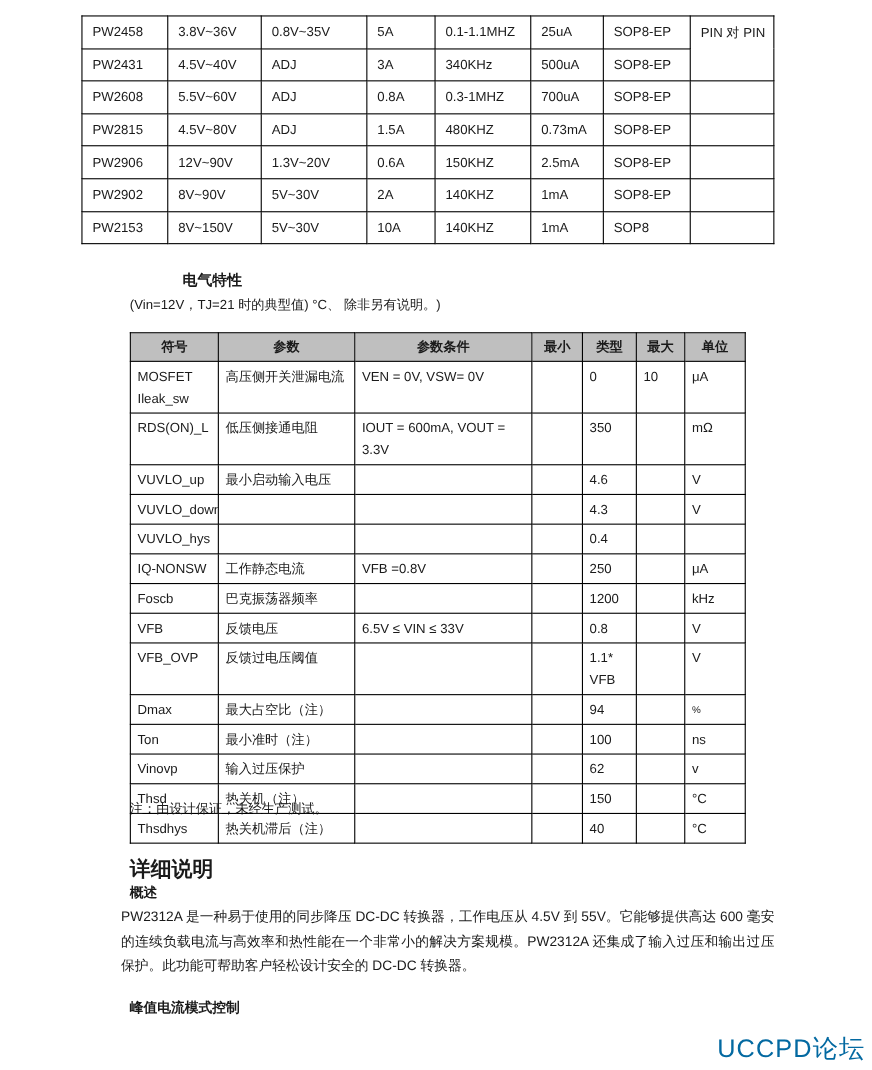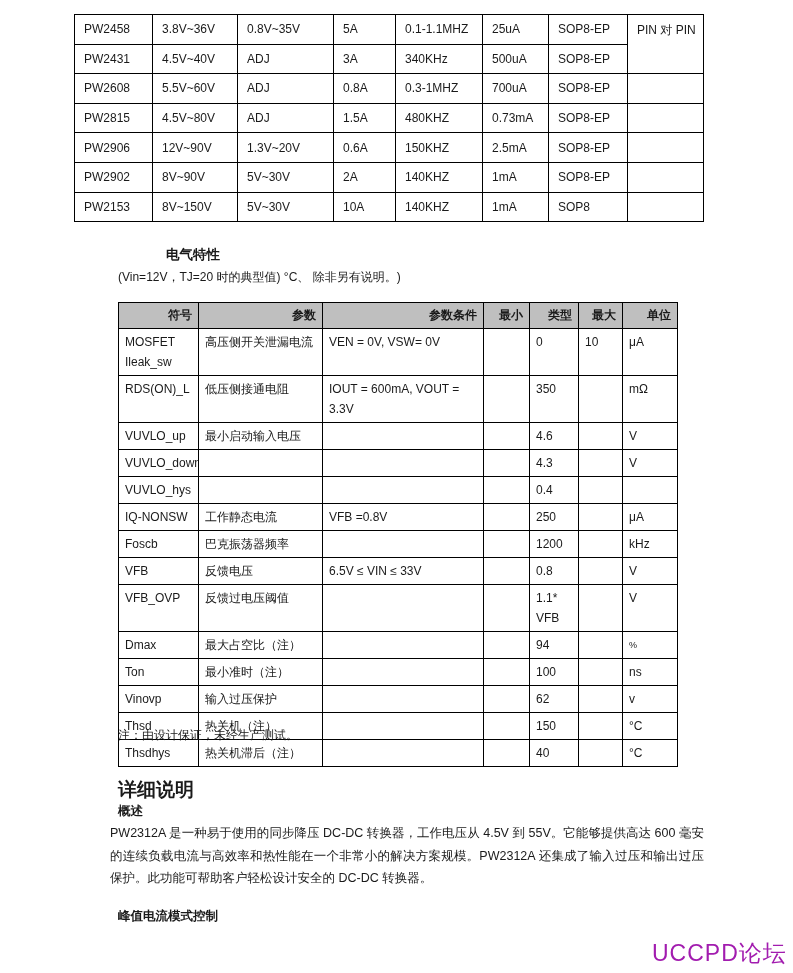--- a/index.html
+++ b/index.html
@@ -12,31 +12,31 @@
 
   
   .top-table{position:absolute;left:74px;top:3px;width:629px;}
   .top-table td{height:28.6px;vertical-align:middle;padding:0 9px;white-space:nowrap;}
   .top-table td.vtop{vertical-align:top;padding-top:7px;}
 
   
   .sec-title{position:absolute;left:118px;top:246px;font-size:13.5px;font-weight:bold;margin-left:48px;}
   .sec-sub{position:absolute;left:118px;top:269px;font-size:12px;}
   .elec-table{position:absolute;left:118px;top:291px;width:559px;}
-  .elec-table th{background:#bfbfbf;text-align:right;font-weight:bold;padding:2px 6px;height:21px;vertical-align:middle;}
+  .elec-table th{background:#bfbfbf;text-align:center;font-weight:bold;padding:2px 6px;height:21px;vertical-align:middle;}
   .elec-table td{vertical-align:top;padding:3px 6px;white-space:pre-line;line-height:20px;}
   .table-note{position:absolute;left:118px;top:727px;font-size:12px;text-align:center;}
 
   
   .detail-title{position:absolute;left:118px;top:777px;font-size:19px;font-weight:bold;}
   .overview-title{position:absolute;left:118px;top:803px;font-size:12.5px;font-weight:bold;}
   .overview-para{position:absolute;left:110px;top:822px;width:594px;font-size:12.5px;line-height:22.5px;text-align:justify;}
   .peak-title{position:absolute;left:118px;top:908px;font-size:12.5px;font-weight:bold;}
 
-  .watermark{position:absolute;left:652px;top:938px;font-size:23px;color:#a21caf;letter-spacing:1px;}
+  .watermark{position:absolute;left:652px;top:938px;font-size:23px;color:#0369a1;letter-spacing:1px;}
 </style>
 </head>
 <body>
 
 <table class="top-table">
   <colgroup>
     <col style="width:78px">
       <col style="width:85px">
       <col style="width:96px">
       <col style="width:62px">
@@ -112,21 +112,21 @@
     <td>10A</td>
     <td>140KHZ</td>
     <td>1mA</td>
     <td>SOP8</td>
     <td></td>
   </tr>
 </tbody>
   </table>
 
 <div class="sec-title">电气特性</div>
-<div class="sec-sub">(Vin=12V，TJ=20 时的典型值) °C、 除非另有说明。)</div>
+<div class="sec-sub">(Vin=12V，TJ=21 时的典型值) °C、 除非另有说明。)</div>
 
 <table class="elec-table">
   <colgroup>
     <col style="width:80px">
       <col style="width:124px">
       <col style="width:161px">
       <col style="width:46px">
     <col style="width:49px">
       <col style="width:44px">
       <col style="width:55px">

